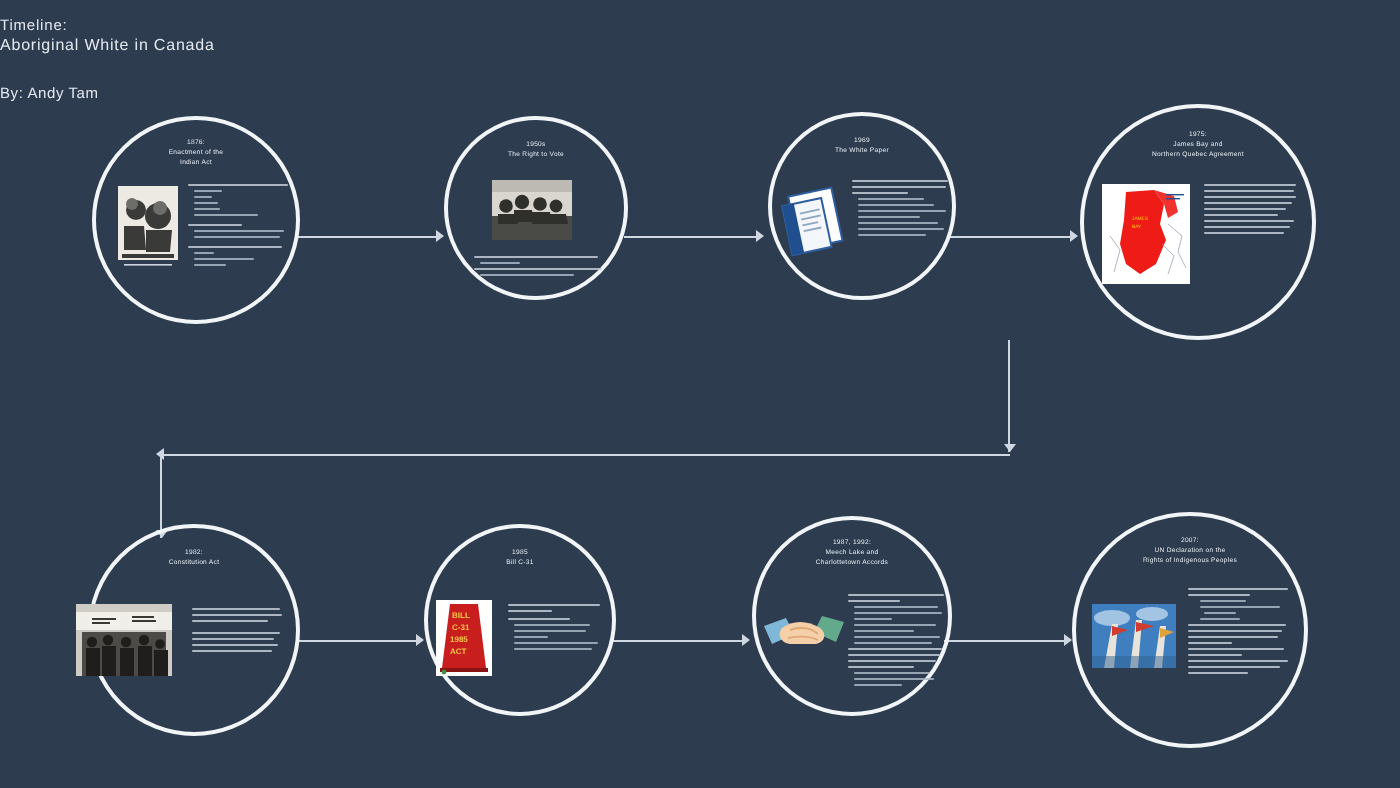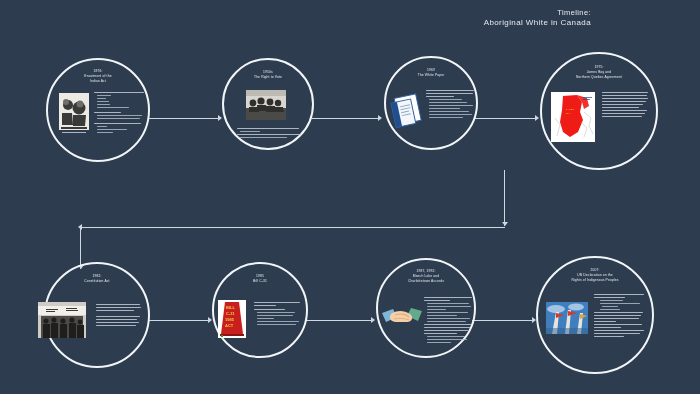--- a/index.html
+++ b/index.html
@@ -7,21 +7,21 @@
     width:700px;height:394px;overflow:hidden;
     background:#2d3c4f;
     font-family:"Liberation Sans", sans-serif;
     color:#d7dde4;
     position:relative;
   }
   #stage{position:absolute;inset:0;}
 
   
   .title-block{
-    position:absolute;left:0;top:8px;width:591px;text-align:right;
+    position:absolute;left:0;top:8px;width:591px;text-align:left;
     line-height:1.35;
   }
   .title-line{font-size:7.5px;letter-spacing:.4px;color:#e4e9ef;display:block;}
   .title-line.l2{font-size:8px;}
   .author{display:block;margin-top:13px;font-size:7.5px;color:#e4e9ef;letter-spacing:.3px;}
 
   
   .conn{position:absolute;background:#cfd8e2;}
   .conn.h{height:1px;}
   .conn.v{width:1px;}
@@ -55,20 +55,21 @@
   .srtxt{position:absolute;width:1px;height:1px;overflow:hidden;clip:rect(0 0 0 0);white-space:nowrap;}
 </style>
 </head>
 <body>
 
 <div id="stage">
 
   <div class="title-block">
     <span class="title-line">Timeline:</span>
     <span class="title-line l2">Aboriginal White in Canada</span>
+    <span class="author">By: Andy Tam</span>
   </div>
 
   <div class="conn h" style="left:148px;top:118px;width:72px;"></div>
   <div class="arrow right" style="left:218px;top:115px;"></div>
 
   <div class="conn h" style="left:312px;top:118px;width:68px;"></div>
   <div class="arrow right" style="left:378px;top:115px;"></div>
 
   <div class="conn h" style="left:475px;top:118px;width:62px;"></div>
   <div class="arrow right" style="left:535px;top:115px;"></div>

